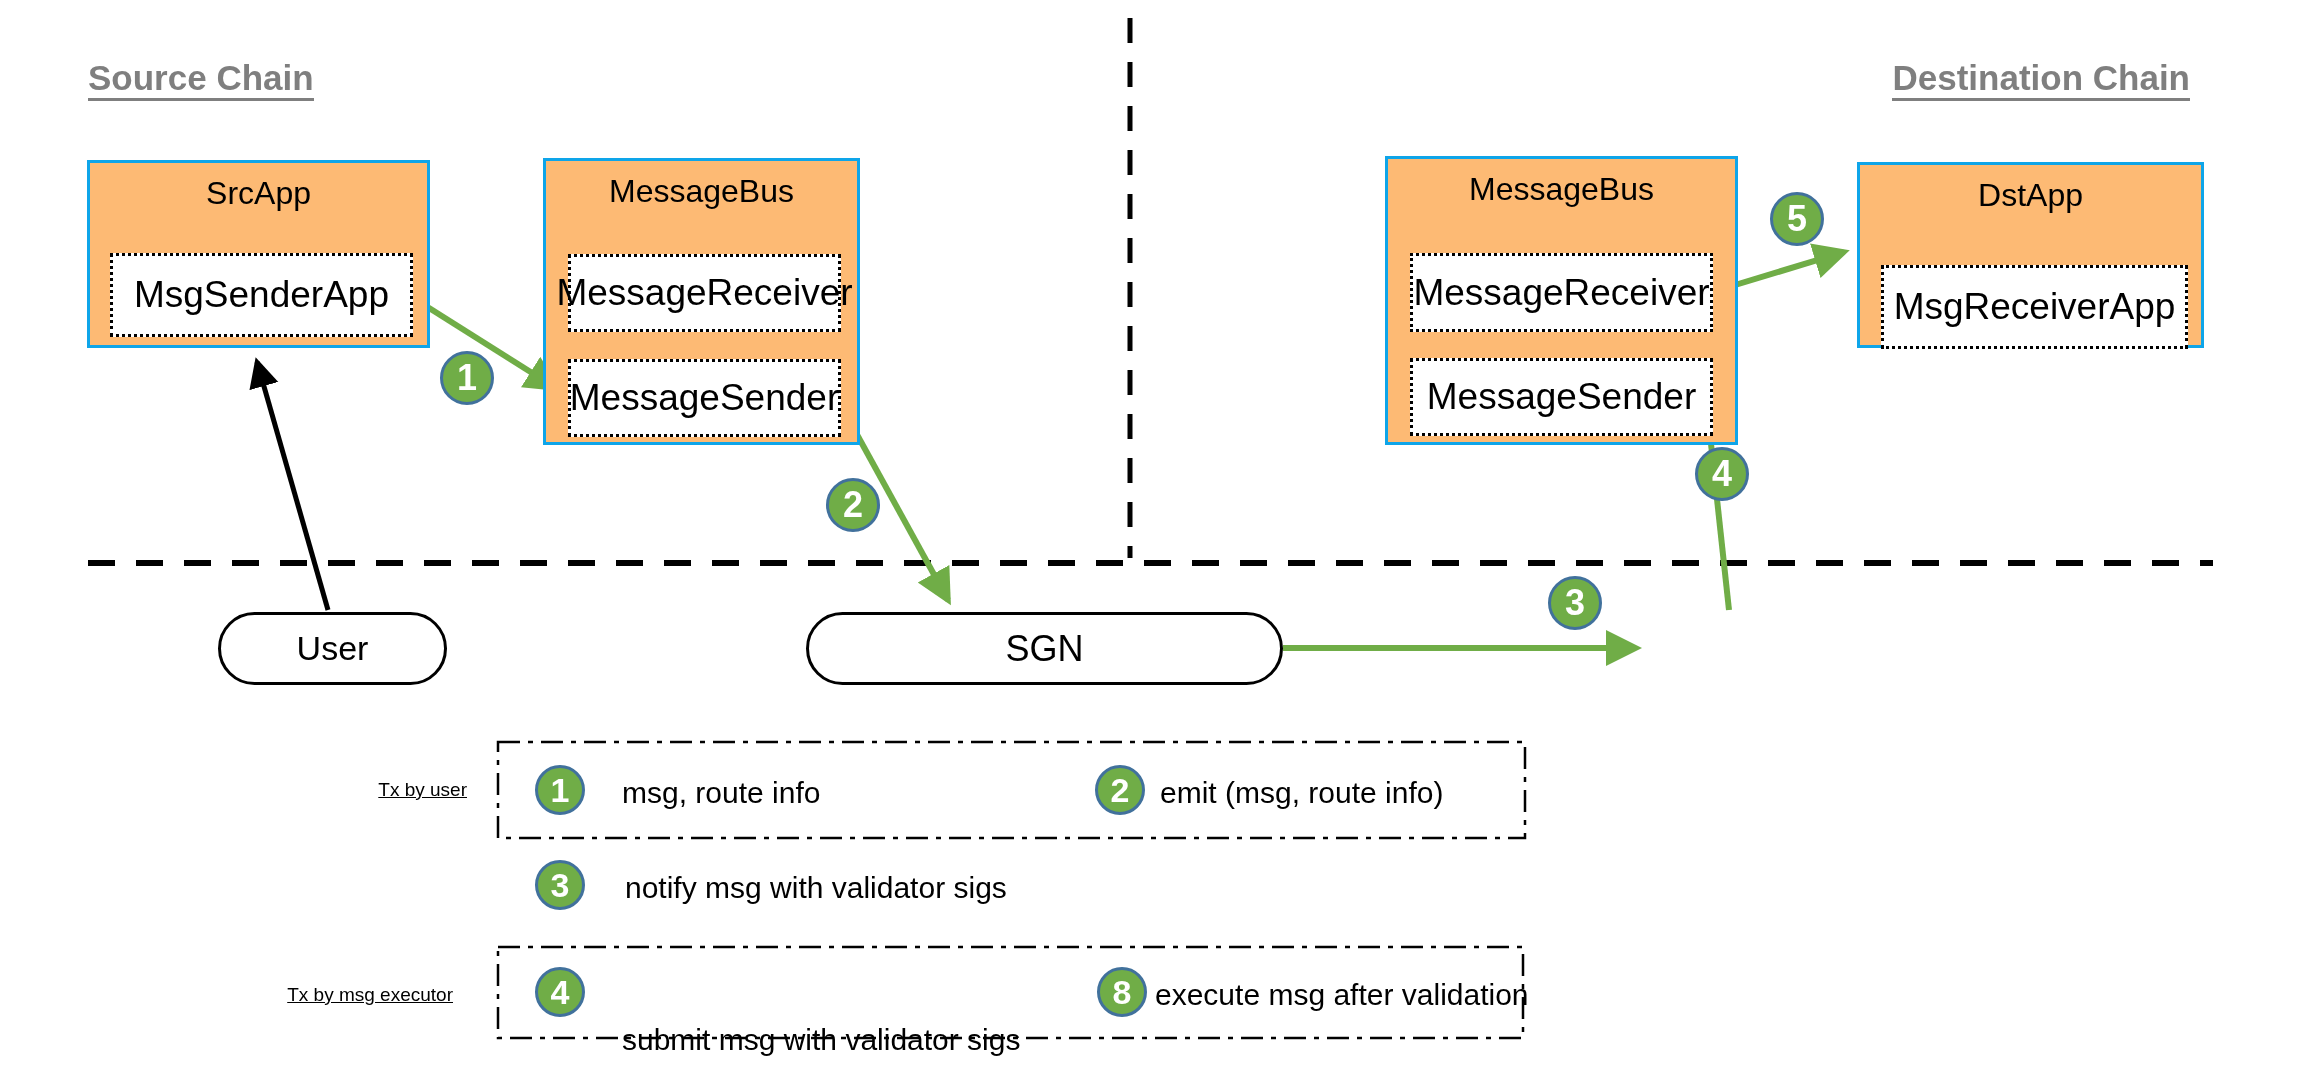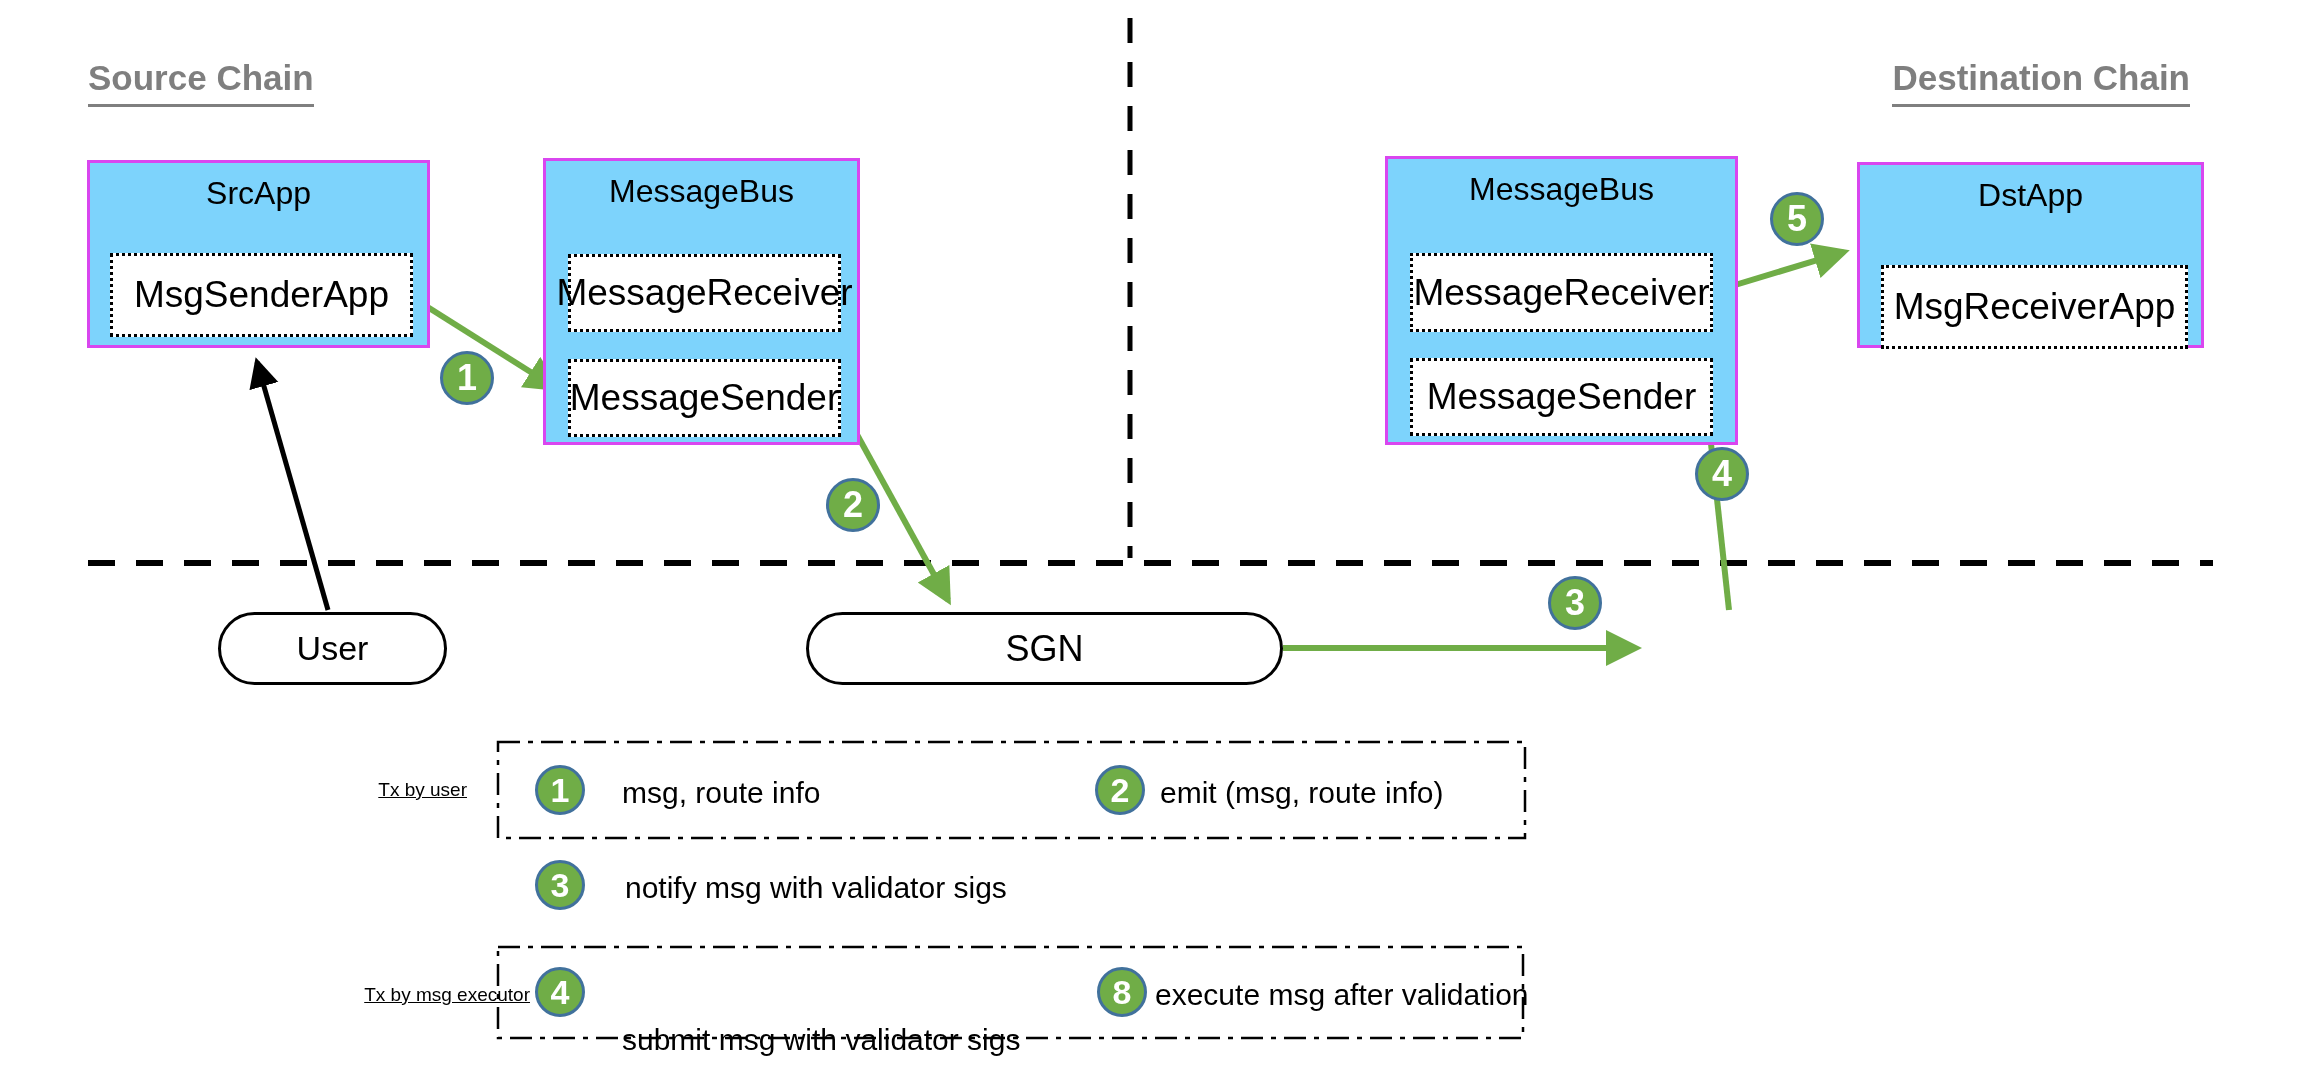--- a/index.html
+++ b/index.html
@@ -32,27 +32,27 @@
   .ah-green{fill:var(--arrow-green);}
   .ah-black{fill:var(--line-black);}
   .legend-rect{fill:none;stroke:var(--line-black);}
 
   .heading{
     position:absolute;
     font-size:35px;
     font-weight:bold;
     color:var(--heading-gray);
     border-bottom:3px solid var(--heading-gray);
-    padding-bottom:6px;
+    padding-bottom:0;
     white-space:nowrap;
   }
   .box{
     position:absolute;
-    border:3px solid #d946ef;
-    background:#7dd3fc;
+    border:3px solid #0ea5e9;
+    background:#fdba74;
   }
   .box-title{
     position:absolute;
     left:0;right:0;top:12px;
     text-align:center;
     font-size:32px;
     white-space:nowrap;
   }
   .dotted{
     position:absolute;
@@ -165,21 +165,21 @@
   <div class="pill" style="left:806px;top:612px;width:477px;height:73px;font-size:36px;">SGN</div>
   <div class="pill" style="left:218px;top:612px;width:229px;height:73px;">User</div>
 
   <div class="badge" style="left:440px;top:351px;">1</div>
   <div class="badge" style="left:826px;top:478px;">2</div>
   <div class="badge" style="left:1548px;top:576px;">3</div>
   <div class="badge" style="left:1695px;top:447px;">4</div>
   <div class="badge" style="left:1770px;top:192px;">5</div>
 
   <div class="legend-label" style="right:1837px;top:772px;">Tx by user</div>
-  <div class="legend-label" style="right:1774px;top:977px;">Tx by msg executor</div>
+  <div class="legend-label" style="right:1851px;top:977px;">Tx by msg executor</div>
 
   <div class="badge small" style="left:535px;top:765px;">1</div>
   <div class="legend-text" style="left:622px;top:775px;">msg, route info</div>
 
   <div class="badge small" style="left:1095px;top:765px;">2</div>
   <div class="legend-text" style="left:1160px;top:775px;">emit (msg, route info)</div>
 
   <div class="badge small" style="left:535px;top:860px;">3</div>
   <div class="legend-text" style="left:625px;top:870px;">notify msg with validator sigs</div>
 

